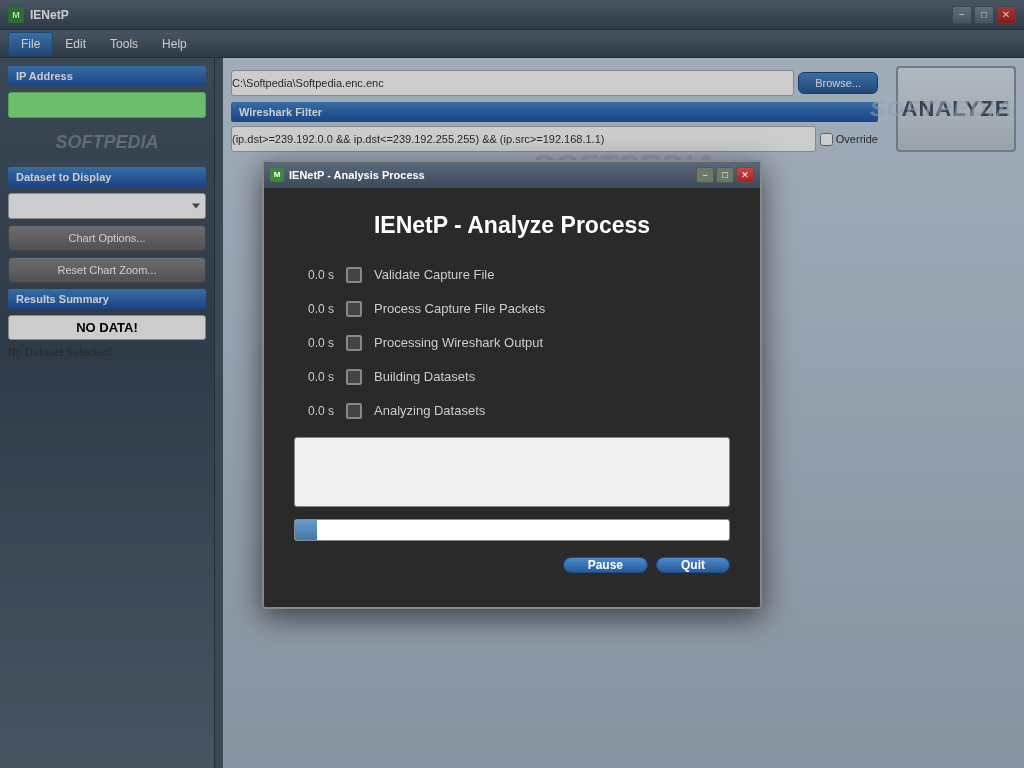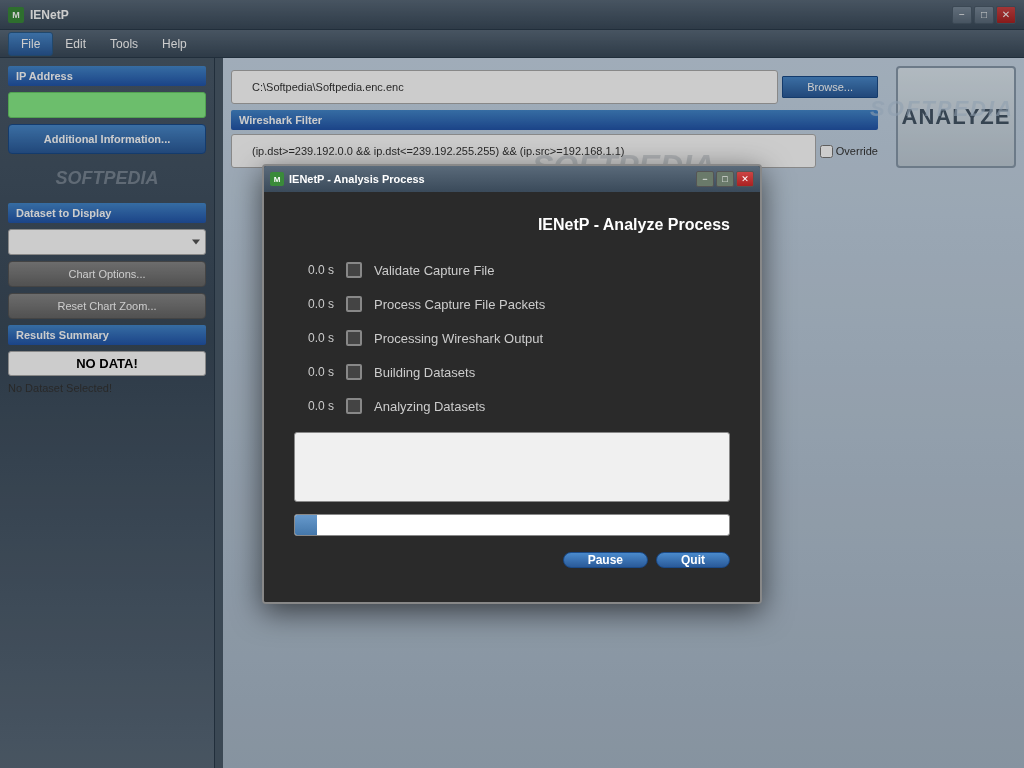--- a/index.html
+++ b/index.html
@@ -216,34 +216,34 @@
     }
 
     .field-row {
       display: flex;
       align-items: center;
       gap: 4px;
     }
 
     .text-field {
       flex: 1;
-      height: 34px;
+      height: 26px;
       background: white;
       border: 1px solid #aaa;
       border-radius: 3px;
-      padding: 2px 20px;
+      padding: 2px 0;
       font-size: 11px;
       color: #333;
     }
 
     .btn-browse {
-      padding: 4px 24px;
+      padding: 4px 16px;
       background: linear-gradient(to bottom, #4a8acc, #2a5a99);
       border: 1px solid #1a4a88;
-      border-radius: 1px;
+      border-radius: 6px;
       color: white;
       font-size: 11px;
       cursor: pointer;
       white-space: nowrap;
     }
 
     .analyze-btn {
       width: 120px;
       background: linear-gradient(to bottom, #dde8f0, #c0cdd8);
       border: 2px solid #8899aa;
@@ -384,24 +384,24 @@
     .modal-btn.maximize { background: #6a7a6a; }
     .modal-btn.close-btn { background: linear-gradient(to bottom, #cc4444, #aa2222); }
 
     .modal-body {
       padding: 24px 30px;
       background: #2a2a2a;
       color: white;
     }
 
     .modal-heading {
-      font-size: 16px;
-      font-weight: bold;
-      color: white;
-      text-align: right;
+      font-size: 23px;
+      font-weight: bold;
+      color: white;
+      text-align: center;
       margin-bottom: 28px;
     }
 
     .process-item {
       display: flex;
       align-items: center;
       margin-bottom: 18px;
       gap: 12px;
     }
 
@@ -489,21 +489,20 @@
   <div class="menu-item">Help</div>
 </div>
 
 <div class="main-content">
 
   <div class="sidebar">
 
     <div class="header-blue">IP Address</div>
     <input class="ip-input" type="text" value="" style="">
 
-    <button class="btn-additional">Additional Information...</button>
 
     <div class="softpedia-watermark">SOFTPEDIA</div>
 
     <div class="header-blue">Dataset to Display</div>
     <div class="dataset-select-wrap">
       <select class="dataset-select">
         <option value=""></option>
       </select>
       <div class="select-arrow"></div>
     </div>

